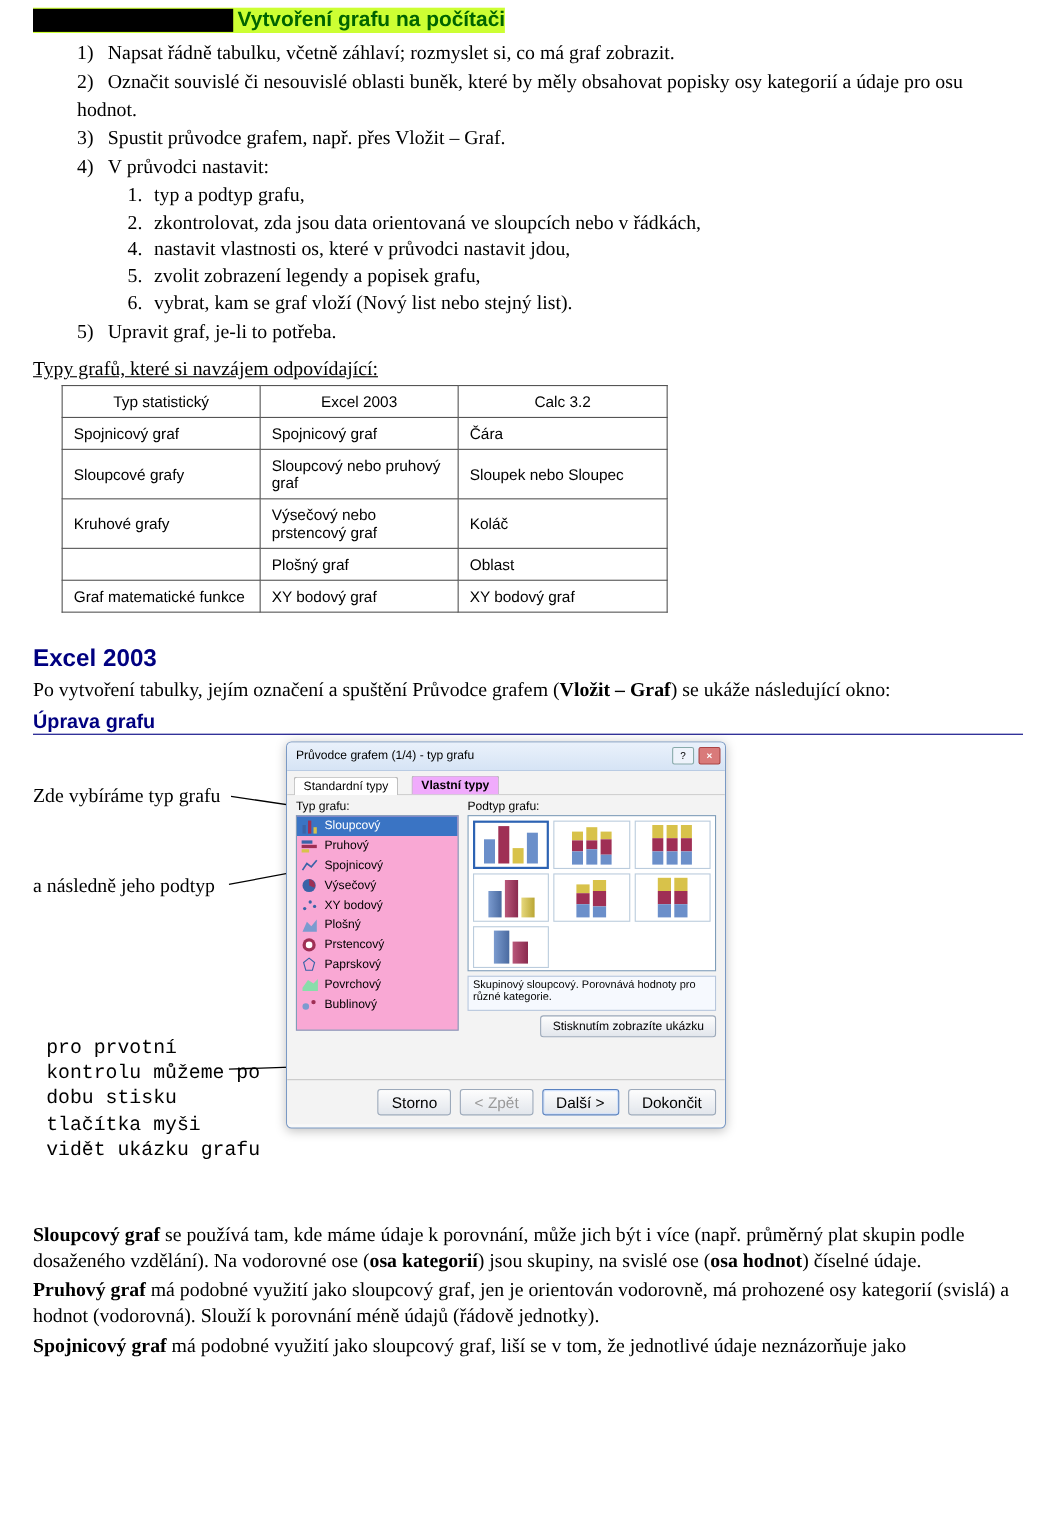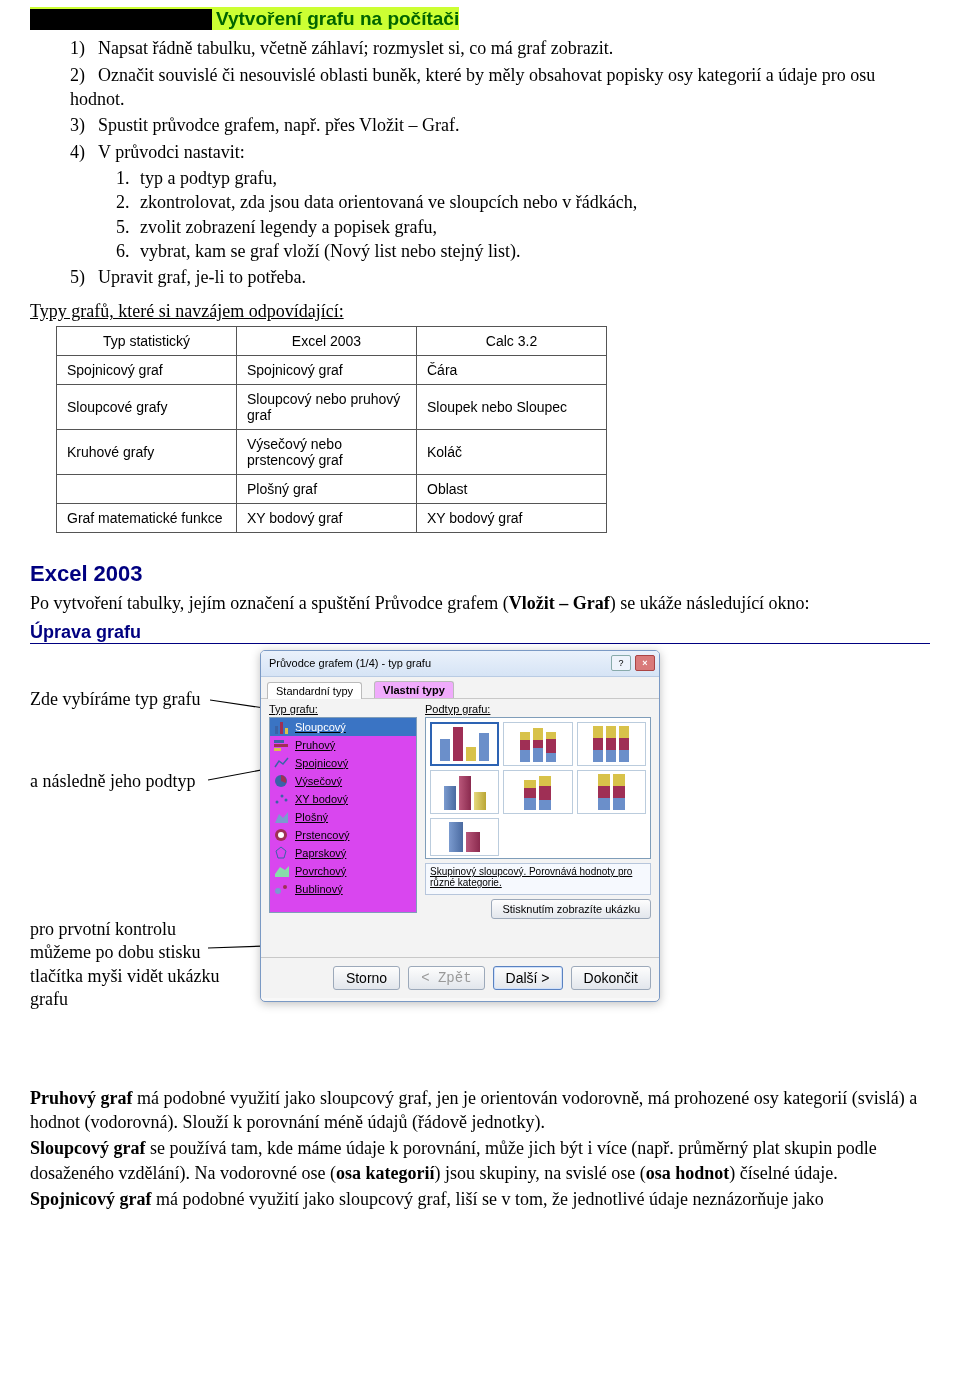--- a/index.html
+++ b/index.html
@@ -132,27 +132,26 @@
     border: 1px solid #bbb; border-bottom: none;
     padding: 2px 8px; background:#f0abfc; border-radius: 3px 3px 0 0; font-weight: bold;
   }
   .tabs-row .tab.active { background:#fff; font-weight:normal; position:relative; top:1px;}
   .inner-body {
     display: flex;
     padding: 4px 8px;
     gap: 8px;
     height: 258px;
     background:#f3f3f3;
-    text-decoration:underline;
   }
   .typ-panel { width: 148px; }
   .typ-panel .lbl, .podtyp-panel .lbl { margin-bottom: 2px; }
   .typ-list {
     border: 1px solid #7f9db9;
-    background: #d946ef;
+    background: #f9a8d4;
     height: 196px;
     overflow: hidden;
   }
   .typ-list .item {
     display: flex; align-items: center; gap: 5px;
     padding: 2px 4px;
   }
   .typ-list .item.selected { background: #3a74c4; color: #fff; }
   .typ-list .item .ico {
     width: 16px; height: 14px; display:inline-flex; align-items:flex-end;
@@ -205,21 +204,21 @@
     justify-content: flex-end;
     background:#f3f3f3;
   }
   .button-row .btn {
     border: 1px solid #9ca9ba;
     padding: 3px 12px;
     background: linear-gradient(#fdfdfd,#e2e6ec);
     border-radius: 3px;
     font-size: 14px;
   }
-  .button-row .btn.disabled { color:#999;font-family:Liberation Mono, monospace; }
+  .button-row .btn.disabled { color:#999; }
   .button-row .btn.primary { border-color:#5a82c0; box-shadow: 0 0 0 1px #cfe0fb inset;}
   svg.arrow-line { position:absolute; pointer-events:none; }
 
   .types-title {
     background: #ccff33;
     font-weight: bold;
     color: #006400;
     font-family: Verdana, sans-serif;
     font-size: 19px;
     display: inline;
@@ -237,20 +236,21 @@
 </div>
 
 <div class="ol-wrap">
   <div><span class="num">1)</span><span>Napsat řádně tabulku, včetně záhlaví; rozmyslet si, co má graf zobrazit.</span></div>
   <div><span class="num">2)</span><span>Označit souvislé či nesouvislé oblasti buněk, které by měly obsahovat popisky osy kategorií a údaje pro osu hodnot.</span></div>
   <div><span class="num">3)</span><span>Spustit průvodce grafem, např. přes </span><strong class="bold-run">Vložit – Graf.</strong></div>
   <div><span class="num">4)</span><span>V průvodci nastavit:</span></div>
   <div class="sub-ol">
     <div><span class="num">1.</span><span>typ a podtyp grafu,</span></div>
     <div><span class="num">2.</span><span>zkontrolovat, zda jsou data orientovaná ve sloupcích nebo v řádkách,</span></div>
+    <div><span class="num">4.</span><span>nastavit vlastnosti os, které v průvodci nastavit jdou,</span></div>
     <div><span class="num">5.</span><span>zvolit zobrazení legendy a popisek grafu,</span></div>
     <div><span class="num">6.</span><span>vybrat, kam se graf vloží (Nový list nebo stejný list).</span></div>
   </div>
   <div><span class="num">5)</span><span>Upravit graf, je-li to potřeba.</span></div>
 </div>
 
 <div class="section-note">Typy grafů, které si navzájem odpovídající:</div>
 
 <table class="graf-types">
   <tbody>
@@ -289,21 +289,21 @@
 
 <h2 class="excel-h">Excel 2003</h2>
 <p class="p18">
   <span>Po vytvoření tabulky, jejím označení a spuštění Průvodce grafem (</span><strong>Vložit – Graf</strong><span>) se ukáže následující okno:</span>
 </p>
 <div class="uprava">Úprava grafu</div>
 
 <div class="wizard-area">
   <div class="caption" style="left:0; top:38px;">Zde vybíráme typ grafu</div>
   <div class="caption" style="left:0; top:120px;">a následně jeho podtyp</div>
-  <div class="caption" style="left:0; top:268px; width:200px;">pro prvotní kontrolu můžeme po dobu stisku tlačítka myši vidět ukázku grafu</div>
+  <div class="caption" style="left:12px; top:268px; width:200px;font-family:Liberation Mono, monospace;">pro prvotní kontrolu můžeme po dobu stisku tlačítka myši vidět ukázku grafu</div>
 
   <svg class="arrow-line" style="left:180px; top:46px;" width="110" height="20">
       <line x1="0" y1="4" x2="95" y2="18" stroke="#000" stroke-width="1.2"></line>
     </svg>
   <svg class="arrow-line" style="left:178px; top:88px;" width="230" height="60">
       <line x1="0" y1="42" x2="224" y2="0" stroke="#000" stroke-width="1.2"></line>
     </svg>
   <svg class="arrow-line" style="left:178px; top:284px;" width="360" height="20">
       <line x1="0" y1="14" x2="355" y2="2" stroke="#000" stroke-width="1.2"></line>
     </svg>
@@ -518,21 +518,21 @@
       <div class="btn">Storno</div>
       <div class="btn disabled">&lt; Zpět</div>
       <div class="btn primary">Další &gt;</div>
       <div class="btn">Dokončit</div>
     </div>
   </div>
 </div>
 
 <div class="types-block">
   <p>
-    <strong>Pruhový graf</strong><span> má podobné využití jako sloupcový graf, jen je orientován vodorovně, má prohozené osy kategorií (svislá) a hodnot (vodorovná). Slouží k porovnání méně údajů (řádově jednotky).</span>
+    <strong>Sloupcový graf</strong><span> se používá tam, kde máme údaje k porovnání, může jich být i více (např. průměrný plat skupin podle dosaženého vzdělání). Na vodorovné ose (</span><strong>osa kategorií</strong><span>) jsou skupiny, na svislé ose (</span><strong>osa hodnot</strong><span>) číselné údaje.</span>
   </p>
   <p>
-    <strong>Sloupcový graf</strong><span> se používá tam, kde máme údaje k porovnání, může jich být i více (např. průměrný plat skupin podle dosaženého vzdělání). Na vodorovné ose (</span><strong>osa kategorií</strong><span>) jsou skupiny, na svislé ose (</span><strong>osa hodnot</strong><span>) číselné údaje.</span>
+    <strong>Pruhový graf</strong><span> má podobné využití jako sloupcový graf, jen je orientován vodorovně, má prohozené osy kategorií (svislá) a hodnot (vodorovná). Slouží k porovnání méně údajů (řádově jednotky).</span>
   </p>
   <p>
     <strong>Spojnicový graf</strong><span> má podobné využití jako sloupcový graf, liší se v tom, že jednotlivé údaje neznázorňuje jako</span>
   </p>
 </div>
 
 </body></html>

